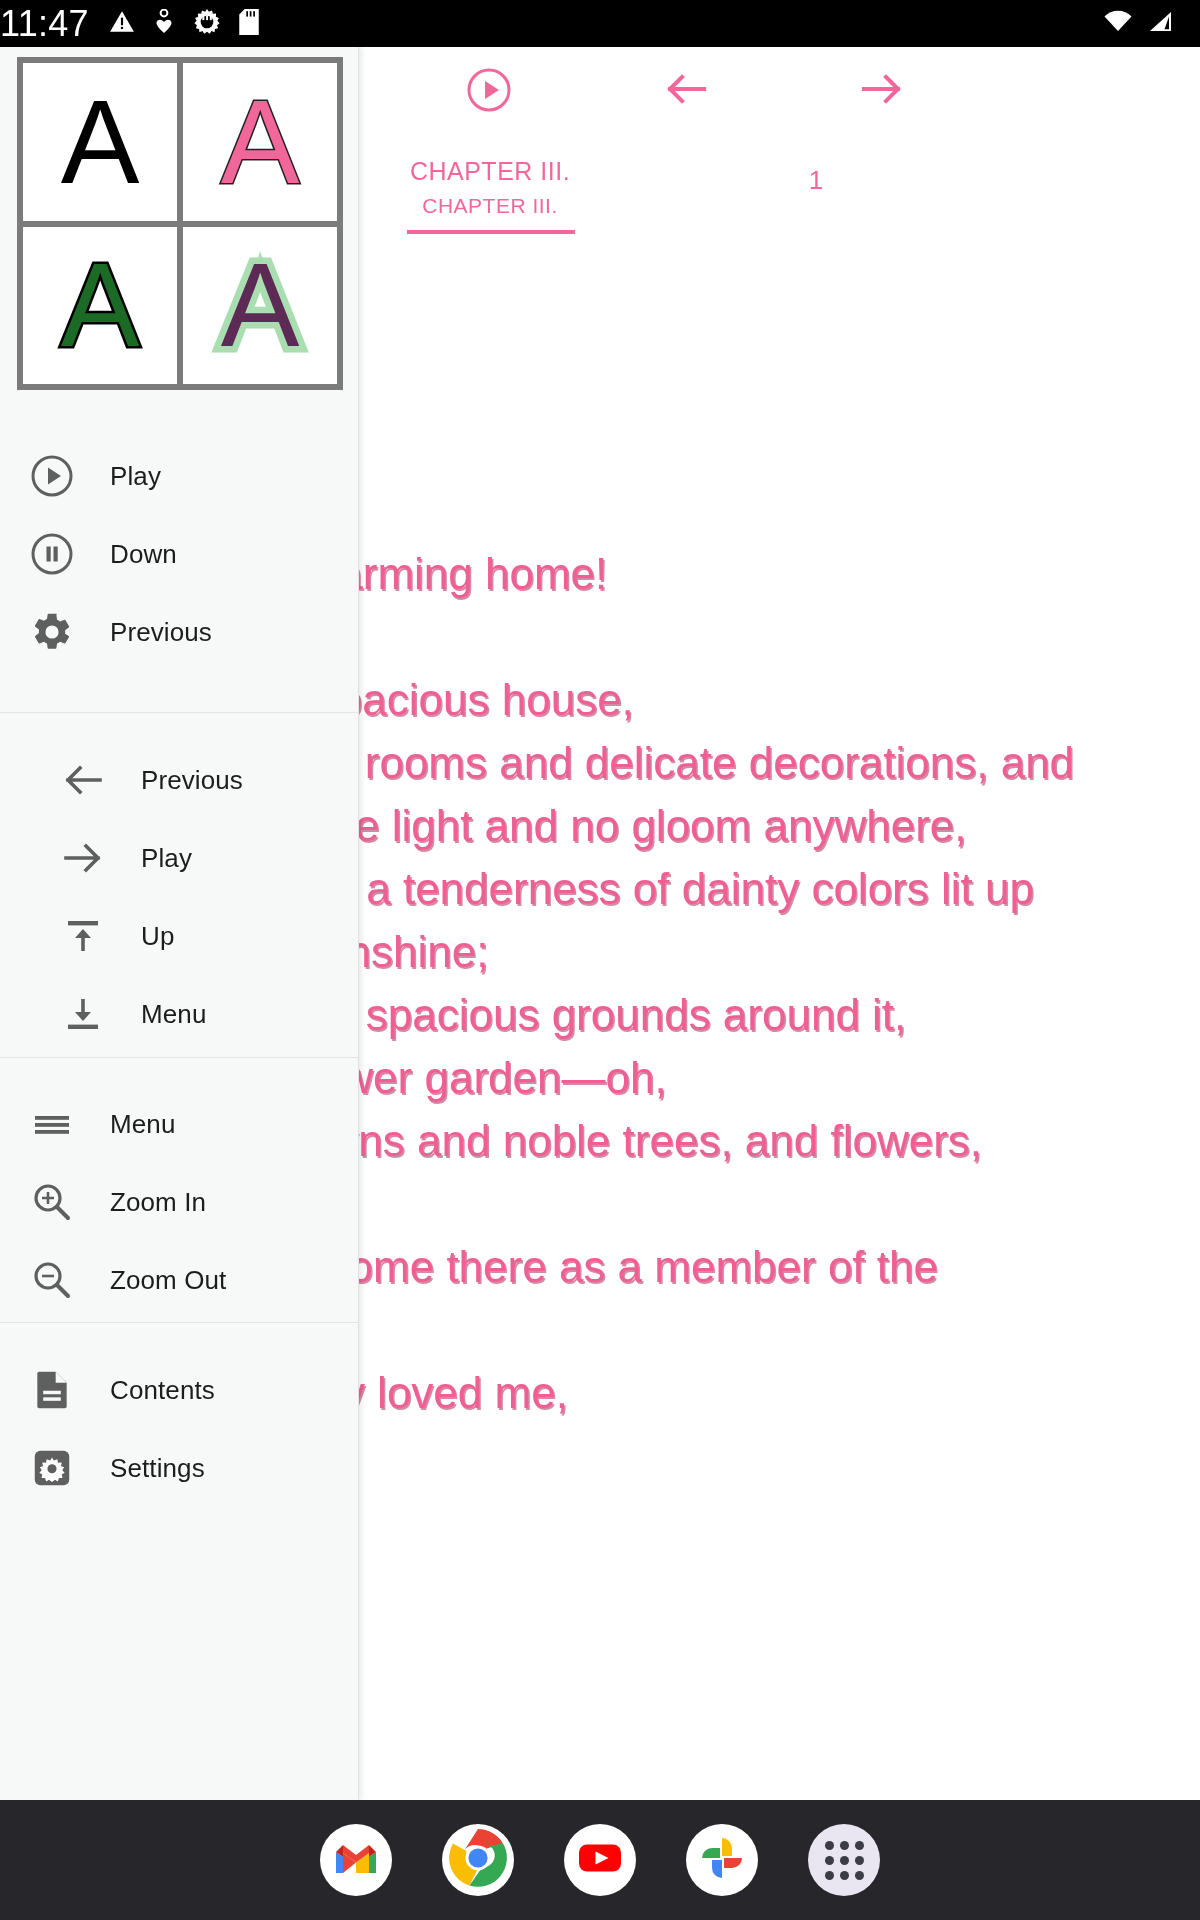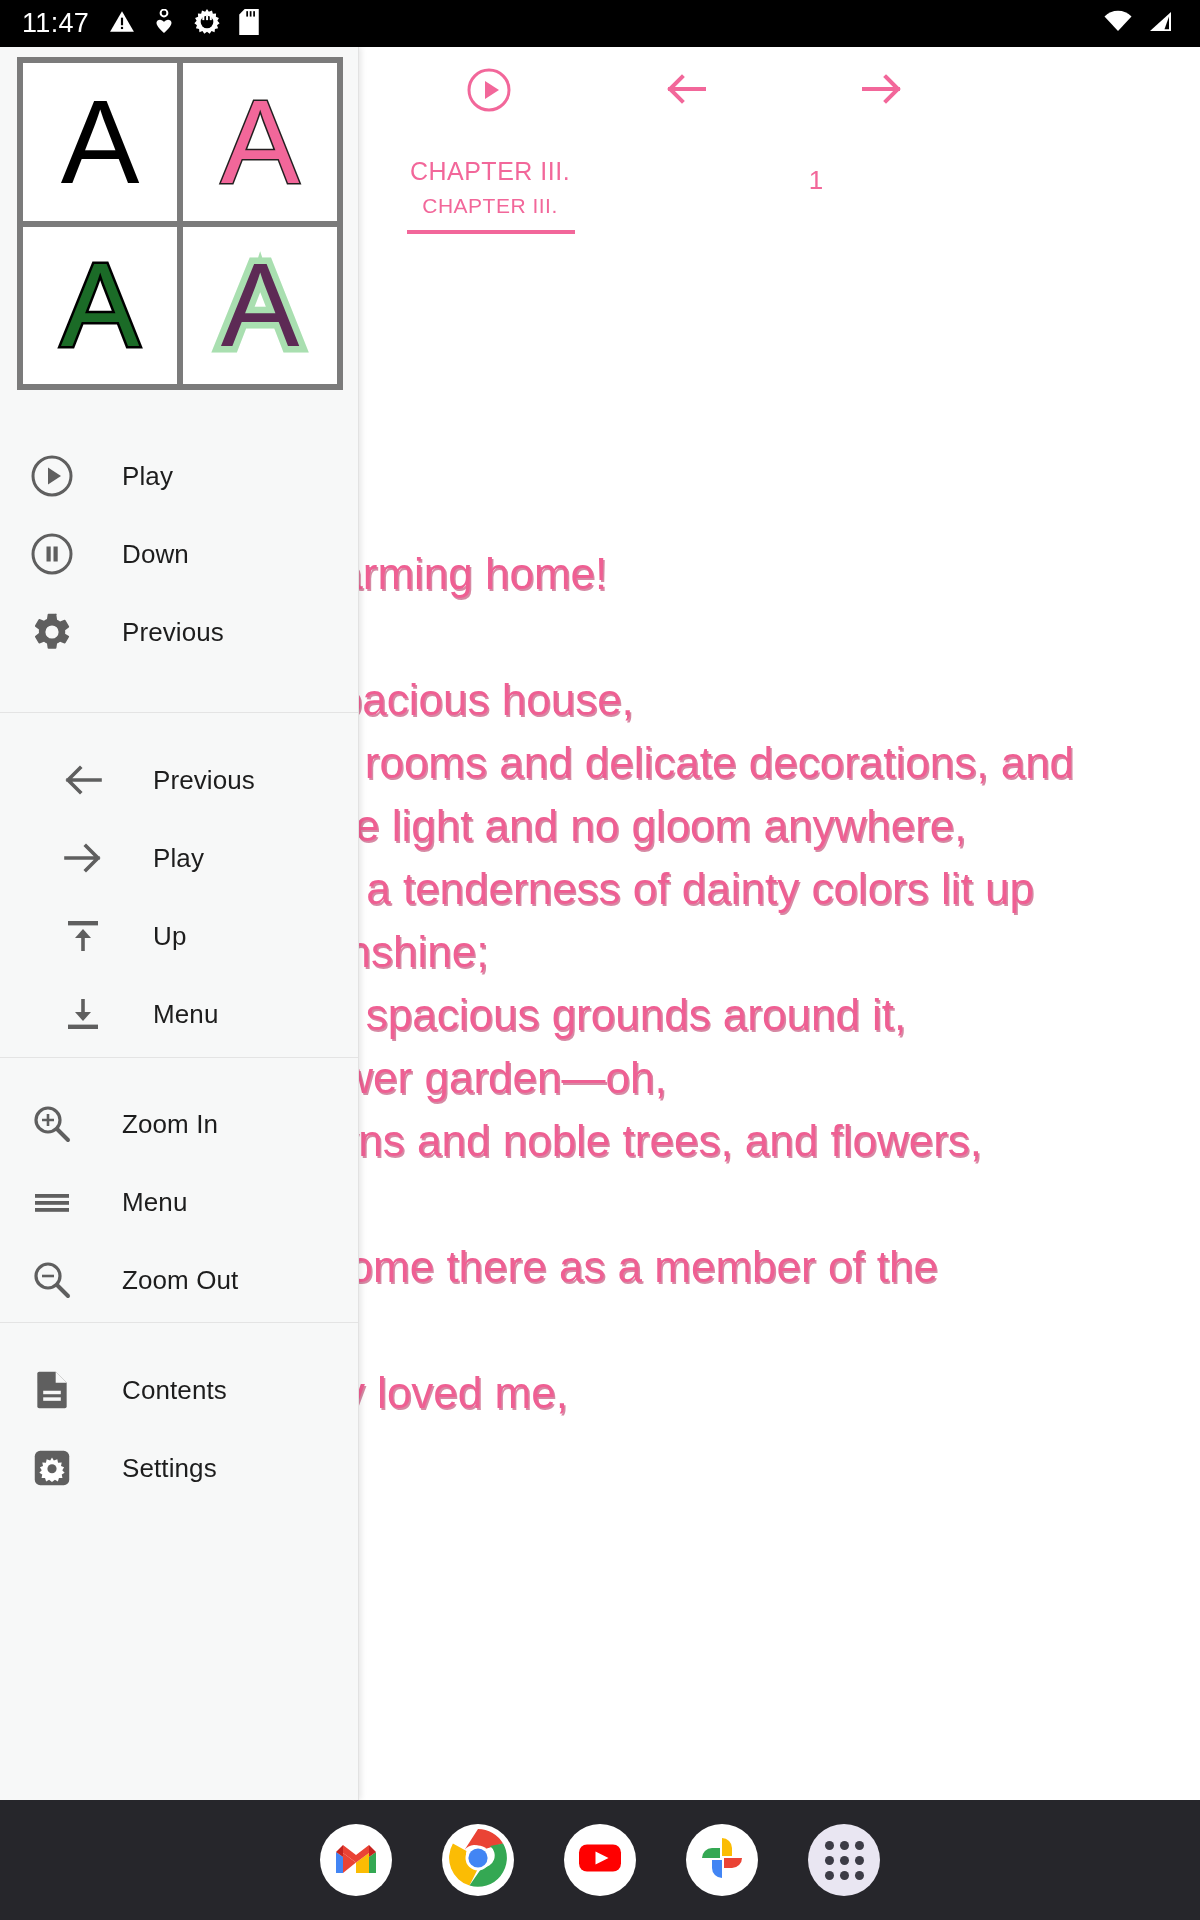--- a/index.html
+++ b/index.html
@@ -10,21 +10,21 @@
   }
   #root { position:relative; width:1200px; height:1920px; }
 
   
   .statusbar {
     position:absolute; top:0; left:0; width:1200px; height:47px;
     background:#000000; color:#ffffff;
     display:flex; align-items:center;
   }
   .sb-clock {
-    font-size:27px; margin-left:22px; letter-spacing:.3px;
+    font-size:36px; letter-spacing:.3px;
     font-family:"Liberation Sans", sans-serif;
   }
   .sb-left-icons { display:flex; align-items:center; gap:18px; margin-left:20px; }
   .sb-right-icons { margin-left:auto; display:flex; align-items:center; gap:14px; margin-right:27px; }
   .sb-icon { display:block; }
 
   
   .reader {
     position:absolute; top:47px; left:0; width:1200px; height:1377px;
     background:#ffffff; overflow:hidden;
@@ -113,21 +113,21 @@
     height:78px;
     padding-left:26px;
     cursor:default;
   }
   .menu-icon {
     width:52px; min-width:52px; height:52px;
     display:flex; align-items:center; justify-content:center;
     color:#5f5f5f;
   }
   .menu-label {
-    margin-left:44px;
+    margin-left:32px;
     font-size:26px;
     color:#1d1d1d;
     letter-spacing:.1px;
   }
   .divider {
     position:absolute; left:0; width:359px; height:1px;
     background:#e4e4e4;
   }
 
   
@@ -332,36 +332,36 @@
         </span>
         <span class="menu-label">Menu</span>
       </div>
     </div>
     <div class="divider" style="top:1010px;"></div>
 
     <div class="menu-group" style="top:1038px;">
       <div class="menu-item">
         <span class="menu-icon">
           <svg width="46" height="46" viewBox="0 0 46 46">
+              <rect x="6" y="15" width="34" height="3.8" fill="#5f5f5f"></rect>
+              <rect x="6" y="22" width="34" height="3.8" fill="#5f5f5f"></rect>
+              <rect x="6" y="29" width="34" height="3.8" fill="#5f5f5f"></rect>
+            </svg>
+        </span>
+        <span class="menu-label">Menu</span>
+      </div>
+      <div class="menu-item">
+        <span class="menu-icon">
+          <svg width="46" height="46" viewBox="0 0 46 46">
               <circle cx="19" cy="19" r="12" fill="none" stroke="#5f5f5f" stroke-width="3.2"></circle>
               <path d="M19 13 V25 M13 19 H25" stroke="#5f5f5f" stroke-width="2.6"></path>
               <path d="M28 28 L39 39" stroke="#5f5f5f" stroke-width="4" stroke-linecap="round"></path>
             </svg>
         </span>
         <span class="menu-label">Zoom In</span>
-      </div>
-      <div class="menu-item">
-        <span class="menu-icon">
-          <svg width="46" height="46" viewBox="0 0 46 46">
-              <rect x="6" y="15" width="34" height="3.8" fill="#5f5f5f"></rect>
-              <rect x="6" y="22" width="34" height="3.8" fill="#5f5f5f"></rect>
-              <rect x="6" y="29" width="34" height="3.8" fill="#5f5f5f"></rect>
-            </svg>
-        </span>
-        <span class="menu-label">Menu</span>
       </div>
       <div class="menu-item">
         <span class="menu-icon">
           <svg width="46" height="46" viewBox="0 0 46 46">
               <circle cx="19" cy="19" r="12" fill="none" stroke="#5f5f5f" stroke-width="3.2"></circle>
               <path d="M13 19 H25" stroke="#5f5f5f" stroke-width="2.6"></path>
               <path d="M28 28 L39 39" stroke="#5f5f5f" stroke-width="4" stroke-linecap="round"></path>
             </svg>
         </span>
         <span class="menu-label">Zoom Out</span>

